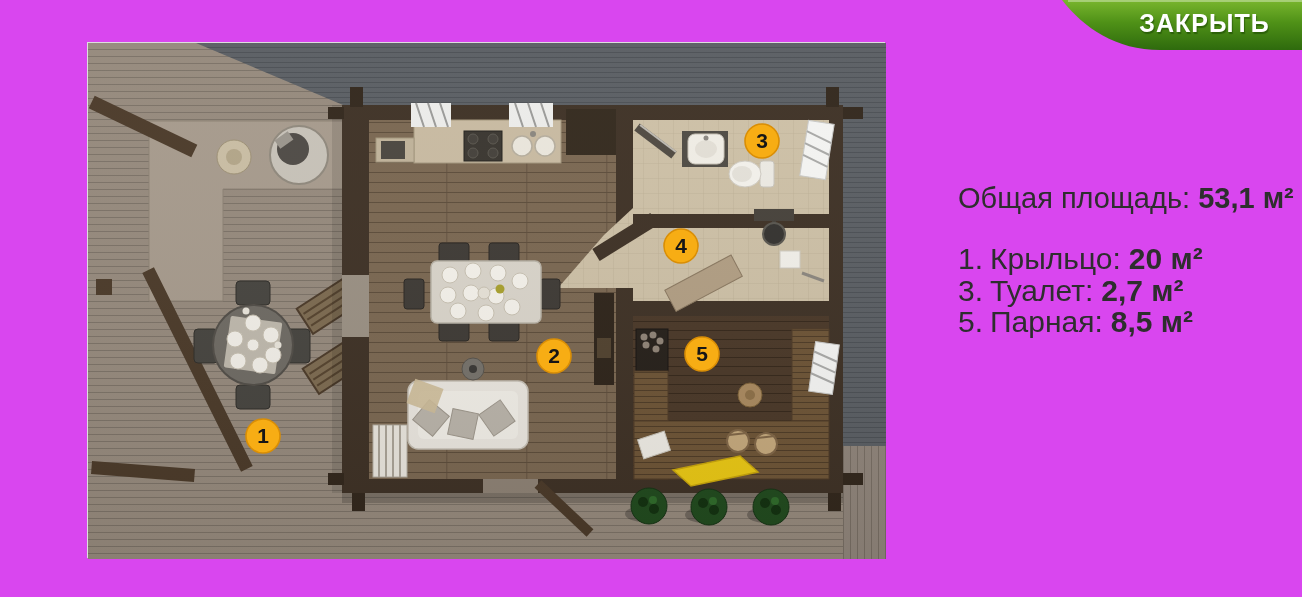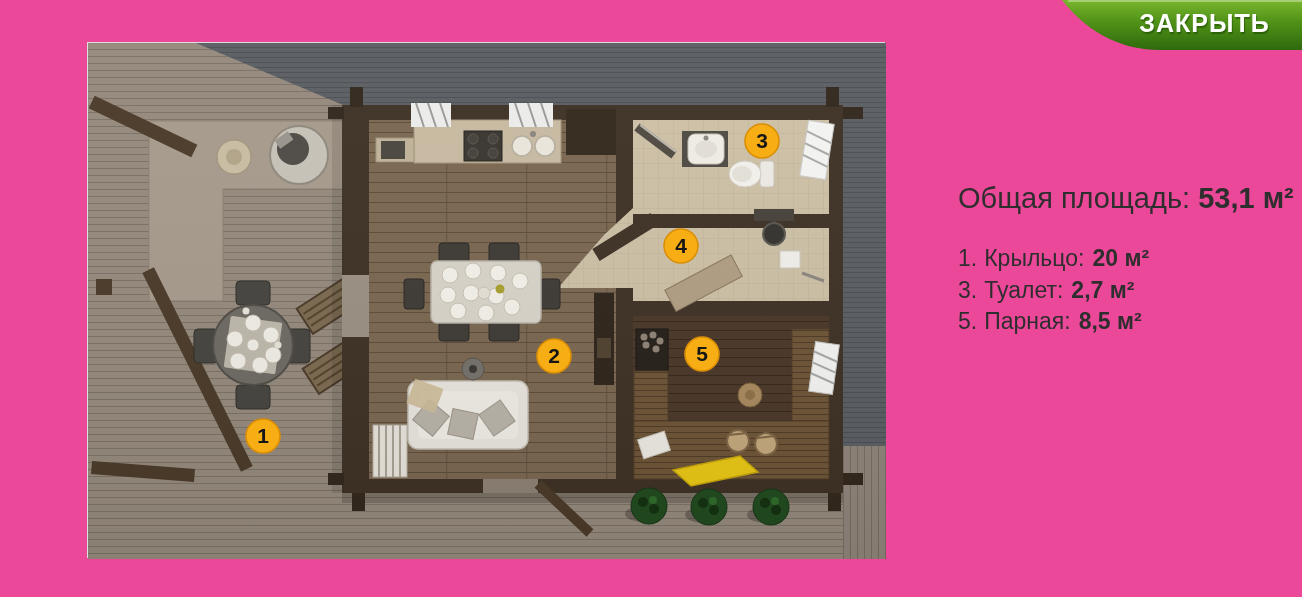--- a/index.html
+++ b/index.html
@@ -3,21 +3,21 @@
 <meta charset="utf-8">
 <style>
   :root{
     --marker-fill:#f7ad14; --marker-stroke:#d98e06; --marker-number:#161616;
     --text:#2e2e2e;
     --accent-green-top:#79b62e; --accent-green-mid:#4f9117; --accent-green-bottom:#2e6a0d;
   }
   *{margin:0;padding:0;box-sizing:border-box;}
   html,body{background:#fff;}
   body{font-family:"Liberation Sans","DejaVu Sans",sans-serif;color:var(--text);}
-  .stage{position:relative;width:1302px;height:597px;background:#ec4899;overflow:hidden;}
+  .stage{position:relative;width:1302px;height:597px;background:#d946ef;overflow:hidden;}
 
   
   .close-btn{position:absolute;top:0;right:0;width:240px;height:50px;border:none;background:transparent;cursor:pointer;padding:0;}
   .close-btn svg{position:absolute;inset:0;width:100%;height:100%;}
   .close-btn-label{
     position:absolute;top:0;left:45px;right:0;height:46px;
     display:flex;align-items:center;justify-content:center;
     font-size:25px;font-weight:bold;color:#fff;letter-spacing:1px;
     text-shadow:1px 2px 1px rgba(25,70,0,.55);
   }
@@ -26,21 +26,21 @@
   .floorplan{position:absolute;left:87px;top:42px;width:798px;height:516px;border:1px solid #dedede;}
   .floorplan svg{display:block;width:798px;height:516px;}
   .marker-circle{fill:var(--marker-fill);stroke:var(--marker-stroke);stroke-width:1.6px;}
   .marker-num{fill:var(--marker-number);font-family:"Liberation Sans","DejaVu Sans",sans-serif;
     font-size:21px;font-weight:bold;text-anchor:middle;}
 
   
   .legend-title{position:absolute;left:958px;top:182px;font-size:29px;white-space:nowrap;}
   .legend-title b{font-weight:bold;}
   .legend-rows{position:absolute;left:958px;top:243px;}
-  .legend-row{font-size:23px;line-height:31.6px;white-space:nowrap;}
+  .legend-row{font-size:30px;line-height:31.6px;white-space:nowrap;}
   .legend-row .pfx{margin-right:7px;}
   .legend-row .nm{margin-right:8px;}
   .legend-row b{font-weight:bold;}
 </style>
 </head>
 <body>
 
 <div class="stage">
 
   <button class="close-btn">

